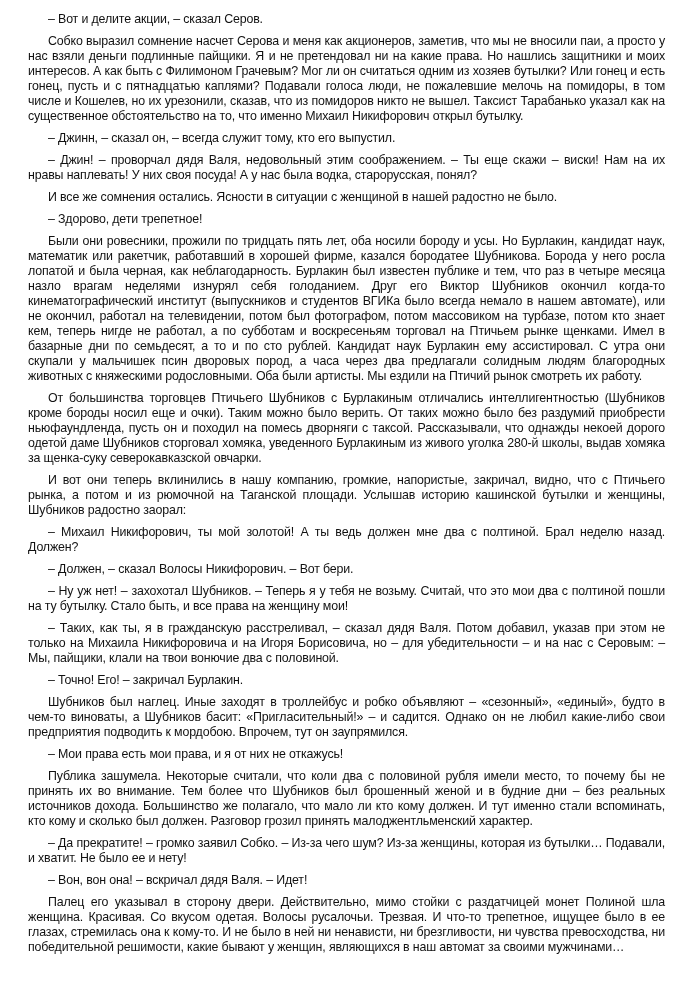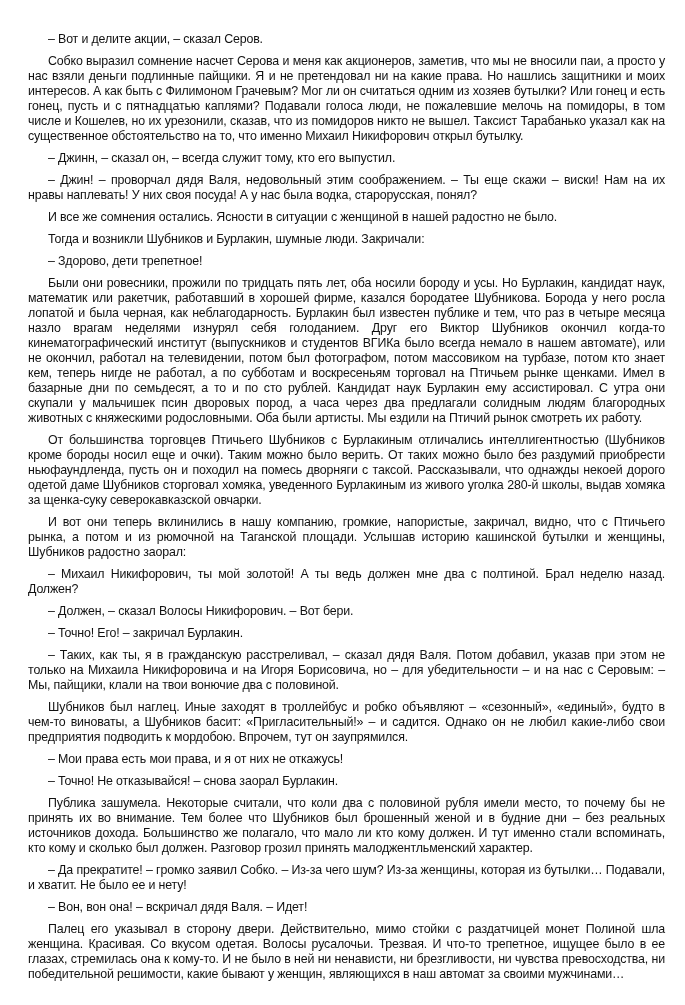--- a/index.html
+++ b/index.html
@@ -5,21 +5,20 @@
   html, body { margin: 0; padding: 0; background: #ffffff; }
   body {
     width: 685px; height: 1005px; overflow: hidden;
     font-family: "Liberation Sans", sans-serif;
     color: #111111;
   }
   .page {
     position: relative;
     padding: 12px 20px 0 28px;
     width: 637px;
-    margin-top: 20px;
   }
   .p {
     margin: 0 0 7px 0;
     font-size: 12.4px;
     line-height: 15px;
     text-align: justify;
     text-indent: 20px;
     letter-spacing: -0.15px;
     word-spacing: 0px;
   }
@@ -27,30 +26,29 @@
 </style>
 </head>
 <body>
 
 <div class="page">
   <p class="p short">–  Вот и делите акции, – сказал Серов.</p>
   <p class="p">Собко выразил сомнение насчет Серова и меня как акционеров, заметив, что мы не вносили паи, а просто у нас взяли деньги подлинные пайщики. Я и не претендовал ни на какие права. Но нашлись защитники и моих интересов. А как быть с Филимоном Грачевым? Мог ли он считаться одним из хозяев бутылки? Или гонец и есть гонец, пусть и с пятнадцатью каплями? Подавали голоса люди, не пожалевшие мелочь на помидоры, в том числе и Кошелев, но их урезонили, сказав, что из помидоров никто не вышел. Таксист Тарабанько указал как на существенное обстоятельство на то, что именно Михаил Никифорович открыл бутылку.</p>
   <p class="p short">–  Джинн, – сказал он, – всегда служит тому, кто его выпустил.</p>
   <p class="p">– Джин! – проворчал дядя Валя, недовольный этим соображением. – Ты еще скажи – виски! Нам на их нравы наплевать! У них своя посуда! А у нас была водка, старорусская, понял?</p>
   <p class="p short">И все же сомнения остались. Ясности в ситуации с женщиной в нашей радостно не было.</p>
-  <p class="p short">Тогда и возникли Шубников и Бурлакин, шумные люди. Закричали:</p>
   <p class="p short">–  Здорово, дети трепетное!</p>
   <p class="p">Были они ровесники, прожили по тридцать пять лет, оба носили бороду и усы. Но Бурлакин, кандидат наук, математик или ракетчик, работавший в хорошей фирме, казался бородатее Шубникова. Борода у него росла лопатой и была черная, как неблагодарность. Бурлакин был известен публике и тем, что раз в четыре месяца назло врагам неделями изнурял себя голоданием. Друг его Виктор Шубников окончил когда-то кинематографический институт (выпускников и студентов ВГИКа было всегда немало в нашем автомате), или не окончил, работал на телевидении, потом был фотографом, потом массовиком на турбазе, потом кто знает кем, теперь нигде не работал, а по субботам и воскресеньям торговал на Птичьем рынке щенками. Имел в базарные дни по семьдесят, а то и по сто рублей. Кандидат наук Бурлакин ему ассистировал. С утра они скупали у мальчишек псин дворовых пород, а часа через два предлагали солидным людям благородных животных с княжескими родословными. Оба были артисты. Мы ездили на Птичий рынок смотреть их работу.</p>
   <p class="p">От большинства торговцев Птичьего Шубников с Бурлакиным отличались интеллигентностью (Шубников кроме бороды носил еще и очки). Таким можно было верить. От таких можно было без раздумий приобрести ньюфаундленда, пусть он и походил на помесь дворняги с таксой. Рассказывали, что однажды некоей дорого одетой даме Шубников сторговал хомяка, уведенного Бурлакиным из живого уголка 280-й школы, выдав хомяка за щенка-суку северокавказской овчарки.</p>
   <p class="p">И вот они теперь вклинились в нашу компанию, громкие, напористые, закричал, видно, что с Птичьего рынка, а потом и из рюмочной на Таганской площади. Услышав историю кашинской бутылки и женщины, Шубников радостно заорал:</p>
   <p class="p">– Михаил Никифорович, ты мой золотой! А ты ведь должен мне два с полтиной. Брал неделю назад. Должен?</p>
   <p class="p short">–  Должен, – сказал Волосы Никифорович. – Вот бери.</p>
+  <p class="p">–  Ну уж нет! – захохотал Шубников. – Теперь я у тебя не возьму. Считай, что это мои два с полтиной пошли на ту бутылку. Стало быть, и все права на женщину мои!</p>
+  <p class="p">– Таких, как ты, я в гражданскую расстреливал, – сказал дядя Валя. Потом добавил, указав при этом не только на Михаила Никифоровича и на Игоря Борисовича, но – для убедительности – и на нас с Серовым: – Мы, пайщики, клали на твои вонючие два с половиной.</p>
   <p class="p short">–  Точно! Его! – закричал Бурлакин.</p>
-  <p class="p">– Таких, как ты, я в гражданскую расстреливал, – сказал дядя Валя. Потом добавил, указав при этом не только на Михаила Никифоровича и на Игоря Борисовича, но – для убедительности – и на нас с Серовым: – Мы, пайщики, клали на твои вонючие два с половиной.</p>
   <p class="p">Шубников был наглец. Иные заходят в троллейбус и робко объявляют – «сезонный», «единый», будто в чем-то виноваты, а Шубников басит: «Пригласительный!» – и садится. Однако он не любил какие-либо свои предприятия подводить к мордобою. Впрочем, тут он заупрямился.</p>
   <p class="p short">–  Мои права есть мои права, и я от них не откажусь!</p>
-  <p class="p short">–  Точно! Не отказывайся! – снова заорал Бурлакин.</p>
   <p class="p">Публика зашумела. Некоторые считали, что коли два с половиной рубля имели место, то почему бы не принять их во внимание. Тем более что Шубников был брошенный женой и в будние дни – без реальных источников дохода. Большинство же полагало, что мало ли кто кому должен. И тут именно стали вспоминать, кто кому и сколько был должен. Разговор грозил принять малоджентльменский характер.</p>
   <p class="p">– Да прекратите! – громко заявил Собко. – Из-за чего шум? Из-за женщины, которая из бутылки… Подавали, и хватит. Не было ее и нету!</p>
   <p class="p short">–  Вон, вон она! – вскричал дядя Валя. – Идет!</p>
   <p class="p">Палец его указывал в сторону двери. Действительно, мимо стойки с раздатчицей монет Полиной шла женщина. Красивая. Со вкусом одетая. Волосы русалочьи. Трезвая. И что-то трепетное, ищущее было в ее глазах, стремилась она к кому-то. И не было в ней ни ненависти, ни брезгливости, ни чувства превосходства, ни победительной решимости, какие бывают у женщин, являющихся в наш автомат за своими мужчинами…</p>
 
 </div>
 
 </body></html>

